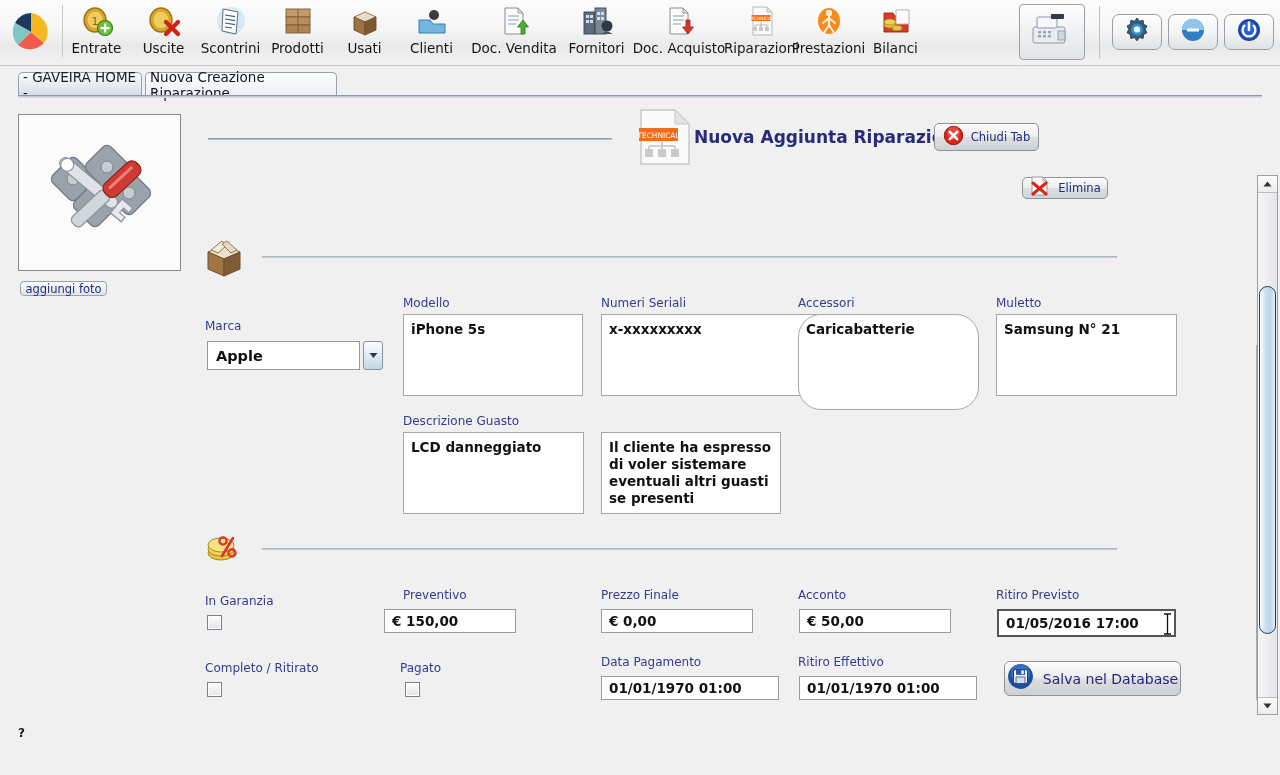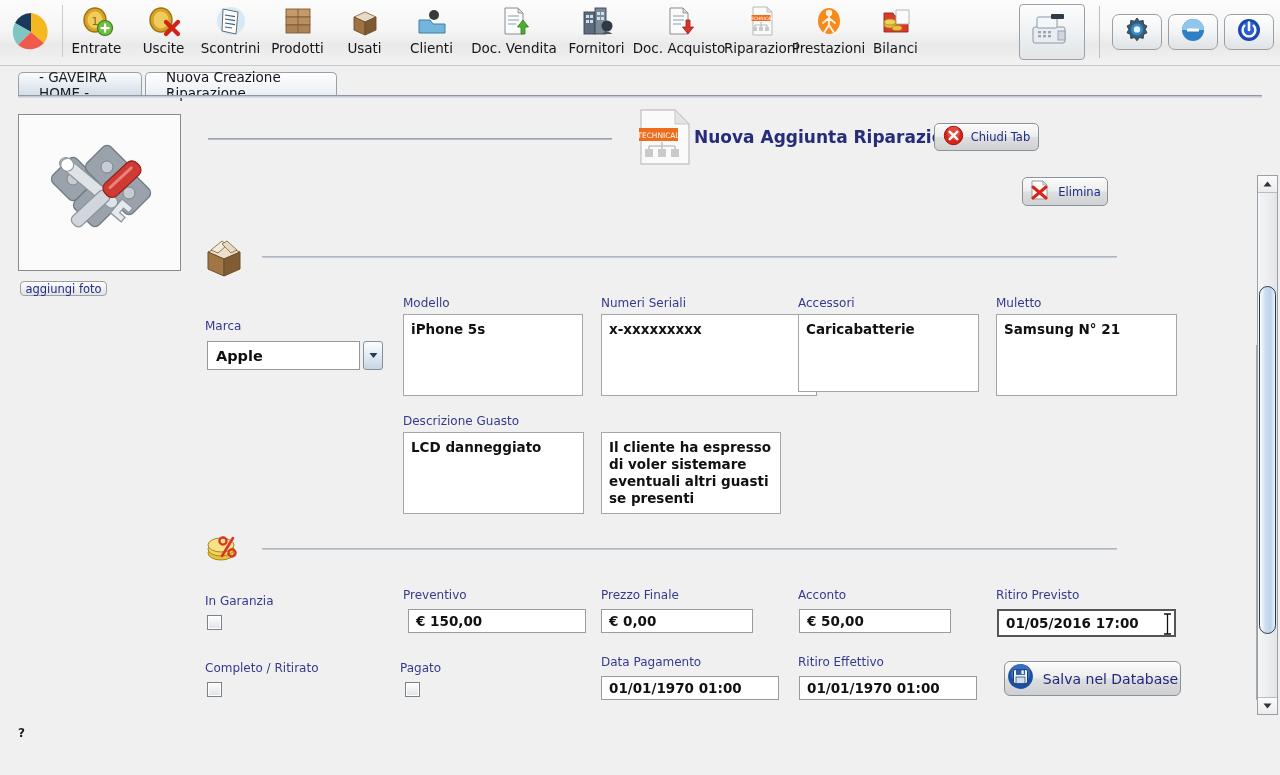--- a/index.html
+++ b/index.html
@@ -47,21 +47,21 @@
     box-shadow: inset 0 1px 0 #fff;
   }
   .vdiv { width:1px; height:52px; background:#bfbfbf; margin: 0 6px; }
 
   
   .tabstrip {
     position:absolute; left:0; top:66px; width:1280px; height:33px;
     background:#f0f0f0;
   }
   .tab {
-    position:absolute; top:6px; height:24px; padding: 0 20px;
+    position:absolute; top:6px; height:24px; padding: 0 4px;
     border:1px solid #98a0ab; border-bottom:none;
     border-radius: 5px 5px 0 0;
     display:flex; align-items:center;
     font-size:13.5px; color:#1b1b22;
     background: linear-gradient(to bottom, #fbfcfd, #e3e9f0 60%, #d3dbe5);
   }
   .tab.active {
     background: linear-gradient(to bottom, #fefefe, #f2f5f8 60%, #e8edf3);
     color:#14141a;
   }
@@ -93,21 +93,21 @@
     font-family:"DejaVu Sans", sans-serif; white-space:nowrap;
   }
   .gbtn {
     border:1px solid #8c9299; border-radius:5px;
     background: linear-gradient(to bottom, #fbfbfb, #eceded 48%, #dedfe0 52%, #cfd1d3);
     display:flex; align-items:center; justify-content:center; gap:7px;
     box-shadow: inset 0 1px 0 #fff;
   }
   .gbtn .t { font-size:11.5px; color:#1e2a80; font-family:"DejaVu Sans", sans-serif; }
   #chiudi-tab { position:absolute; left:934px; top:123px; width:105px; height:28px; }
-  #elimina-btn { position:absolute; left:1022px; top:177px; width:86px; height:29px; }
+  #elimina-btn { position:absolute; left:1022px; top:177px; width:86px; height:22px; }
 
   .sec-icon { position:absolute; }
   .sec-rule { position:absolute; height:2px; background:#c5ccd4; border-top:1px solid #aeb6c0; }
 
   .fld-label {
     position:absolute; font-size:12px; color:#353a8f;
     font-family:"DejaVu Sans", sans-serif; white-space:nowrap;
   }
   .txtbox {
     position:absolute; background:#fff; border:1px solid #a6a6a6;
@@ -552,21 +552,21 @@
     </div>
   </div>
 
   <div class="fld-label" style="left:403px; top:296px;">Modello</div>
   <div class="txtbox" style="left:403px; top:314px; width:180px; height:82px;">iPhone 5s</div>
 
   <div class="fld-label" style="left:601px; top:296px;">Numeri Seriali</div>
   <div class="txtbox" style="left:601px; top:314px; width:216px; height:82px;">x-xxxxxxxxx</div>
 
   <div class="fld-label" style="left:798px; top:296px;">Accessori</div>
-  <div class="txtbox" style="left:798px; top:314px; width:181px; height:78px;">Caricabatterie</div>
+  <div class="txtbox" style="left:798px; top:314px; width:181px; height:96px;border-radius:23px;">Caricabatterie</div>
 
   <div class="fld-label" style="left:996px; top:296px;">Muletto</div>
   <div class="txtbox" style="left:996px; top:314px; width:181px; height:82px;">Samsung N° 21</div>
 
   <div class="fld-label" style="left:403px; top:414px;">Descrizione Guasto</div>
   <div class="txtbox" style="left:403px; top:432px; width:181px; height:82px;">LCD danneggiato</div>
 
   <div class="fld-label" style="left:601px; top:404px;margin-top:48px;">Note</div>
   <div class="txtbox" style="left:601px; top:432px; width:180px; height:82px;">Il cliente ha espresso di voler sistemare eventuali altri guasti se presenti</div>
 
@@ -587,21 +587,21 @@
   <div class="fld-label" style="left:205px; top:594px;">In Garanzia</div>
   <div class="chk" style="left:207px; top:615px;"></div>
 
   <div class="fld-label" style="left:205px; top:661px;">Completo / Ritirato</div>
   <div class="chk" style="left:207px; top:682px;"></div>
 
   <div class="fld-label" style="left:400px; top:661px;">Pagato</div>
   <div class="chk" style="left:405px; top:682px;"></div>
 
   <div class="fld-label" style="left:403px; top:588px;">Preventivo</div>
-  <div class="inputbox" style="left:408px; top:609px; width:178px;">€ 150,00</div>
+  <div class="inputbox" style="left:384px; top:609px; width:132px;">€ 150,00</div>
 
   <div class="fld-label" style="left:601px; top:588px;">Prezzo Finale</div>
   <div class="inputbox" style="left:601px; top:609px; width:152px;">€ 0,00</div>
 
   <div class="fld-label" style="left:798px; top:588px;">Acconto</div>
   <div class="inputbox" style="left:799px; top:609px; width:152px;">€ 50,00</div>
 
   <div class="fld-label" style="left:996px; top:588px;">Ritiro Previsto</div>
   <div class="inputbox focused" style="left:997px; top:609px; width:179px; height:28px;">01/05/2016 17:00</div>
   <div class="ibeam" style="left:1162px; top:613px;">

